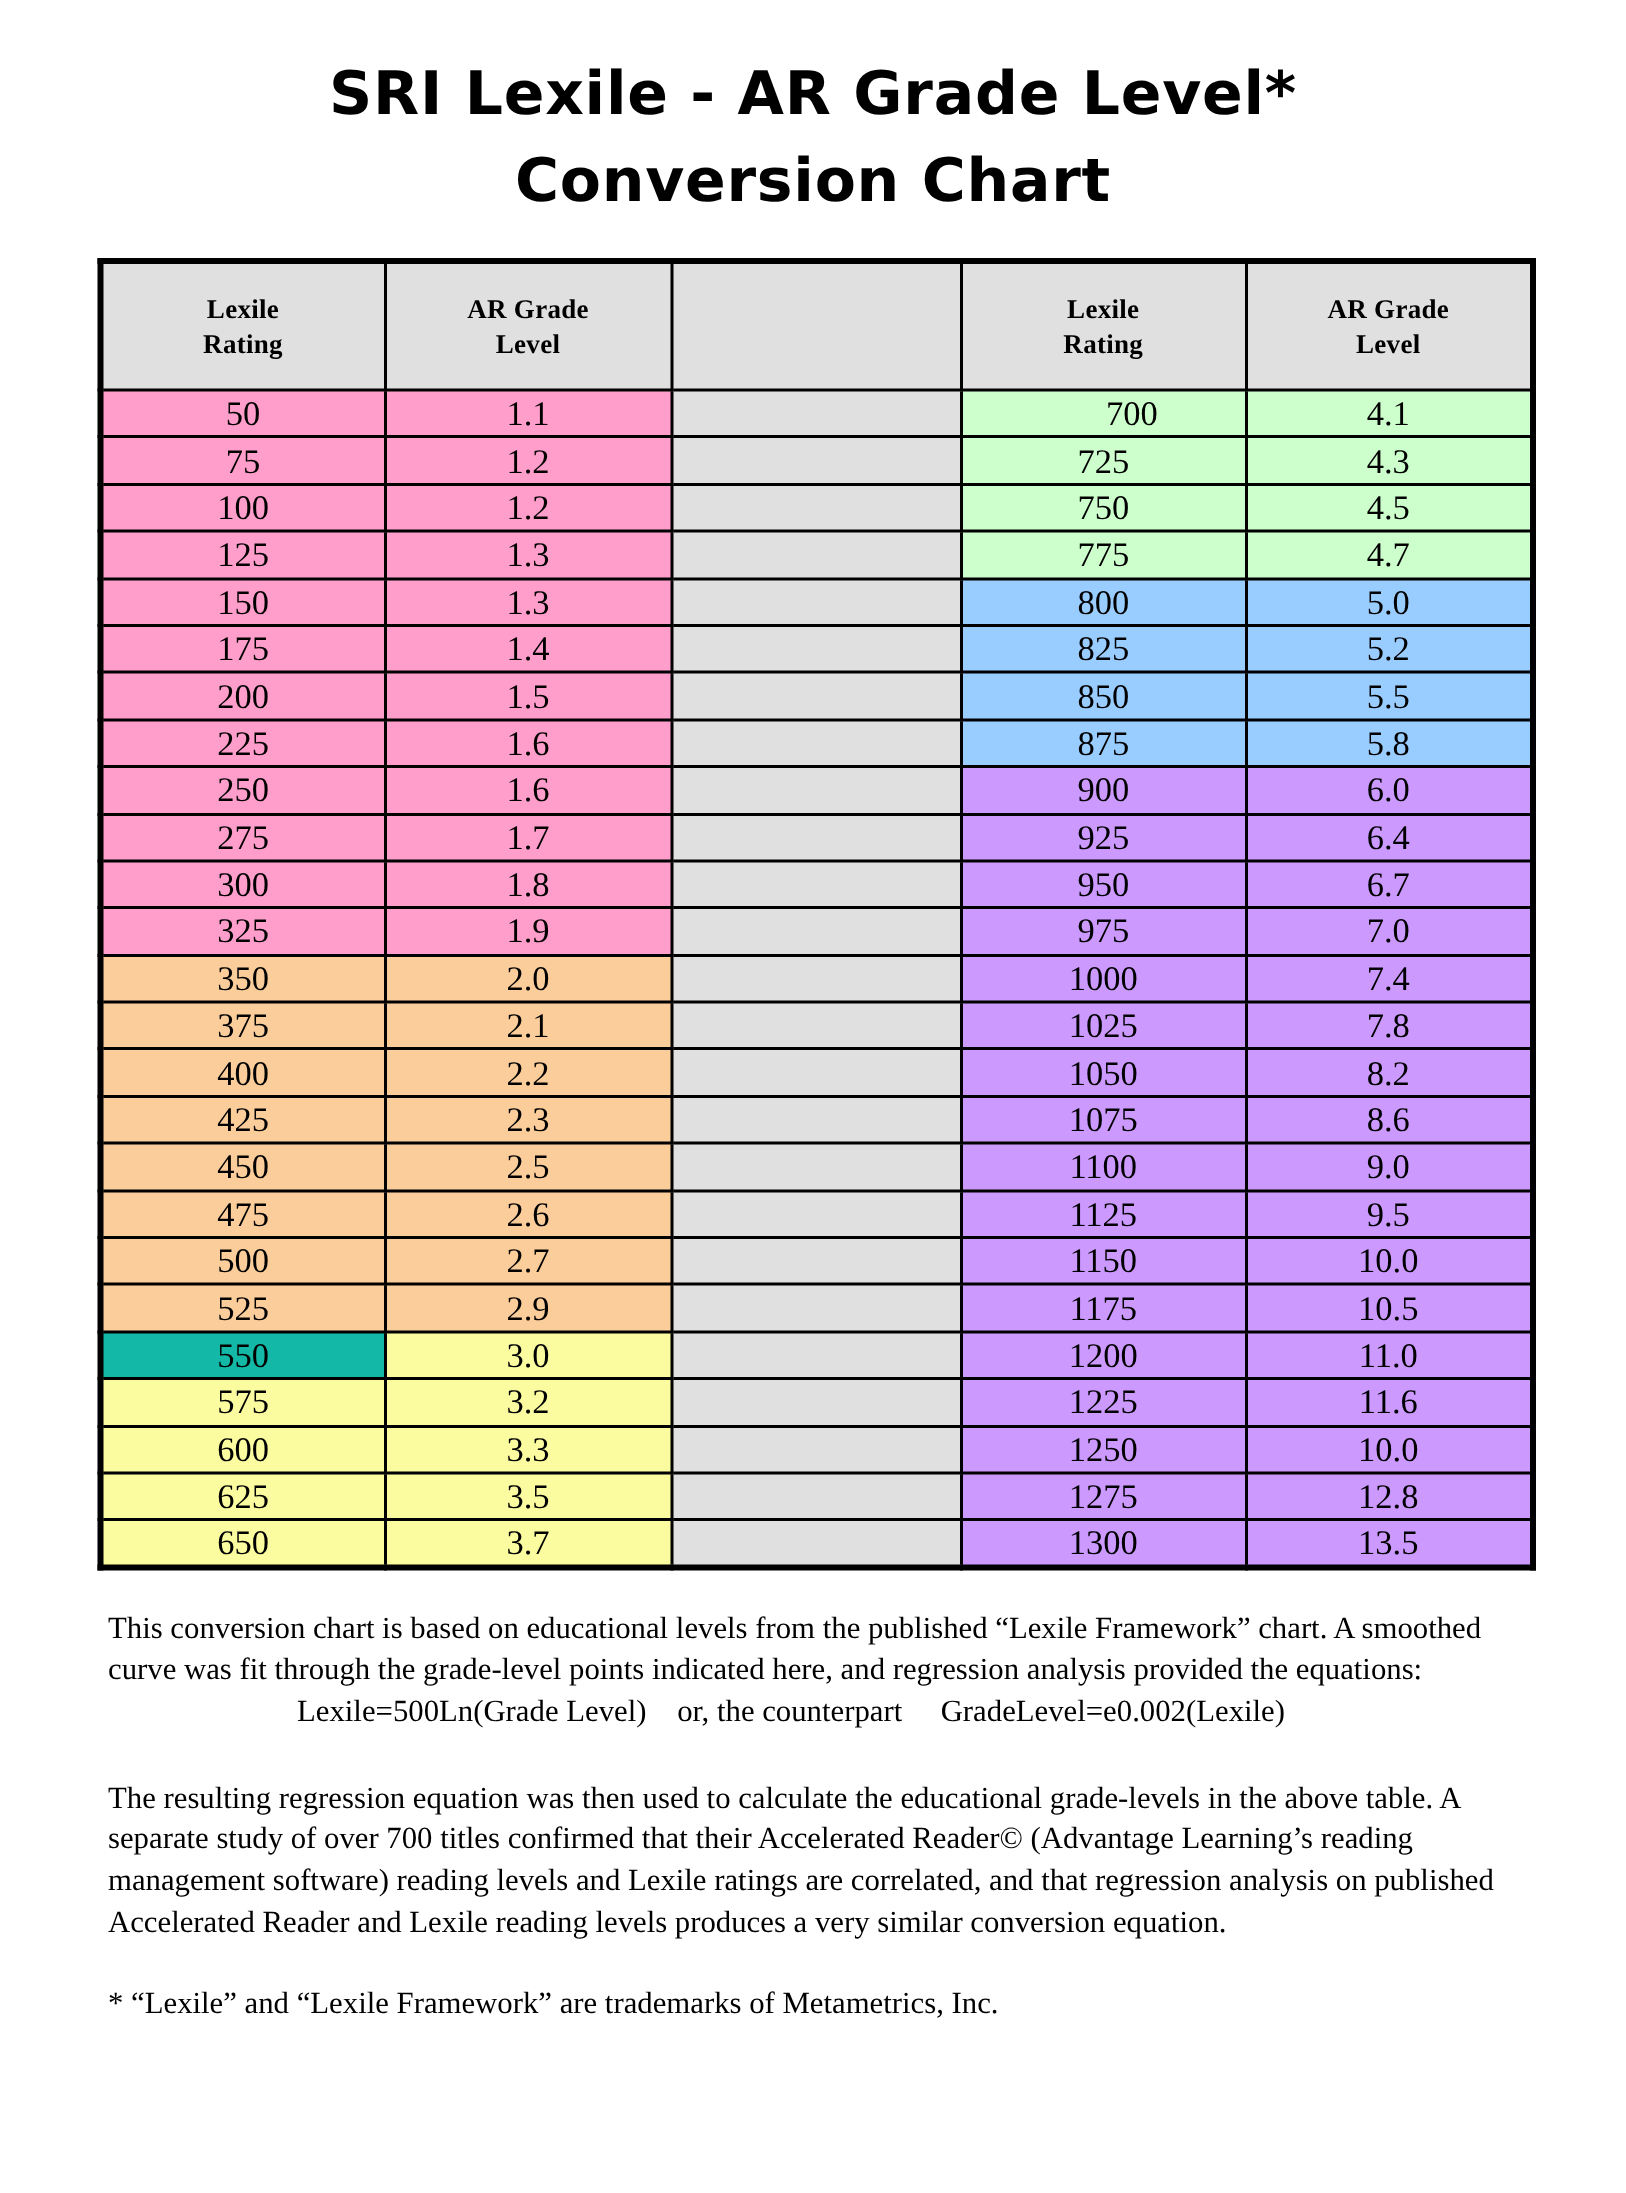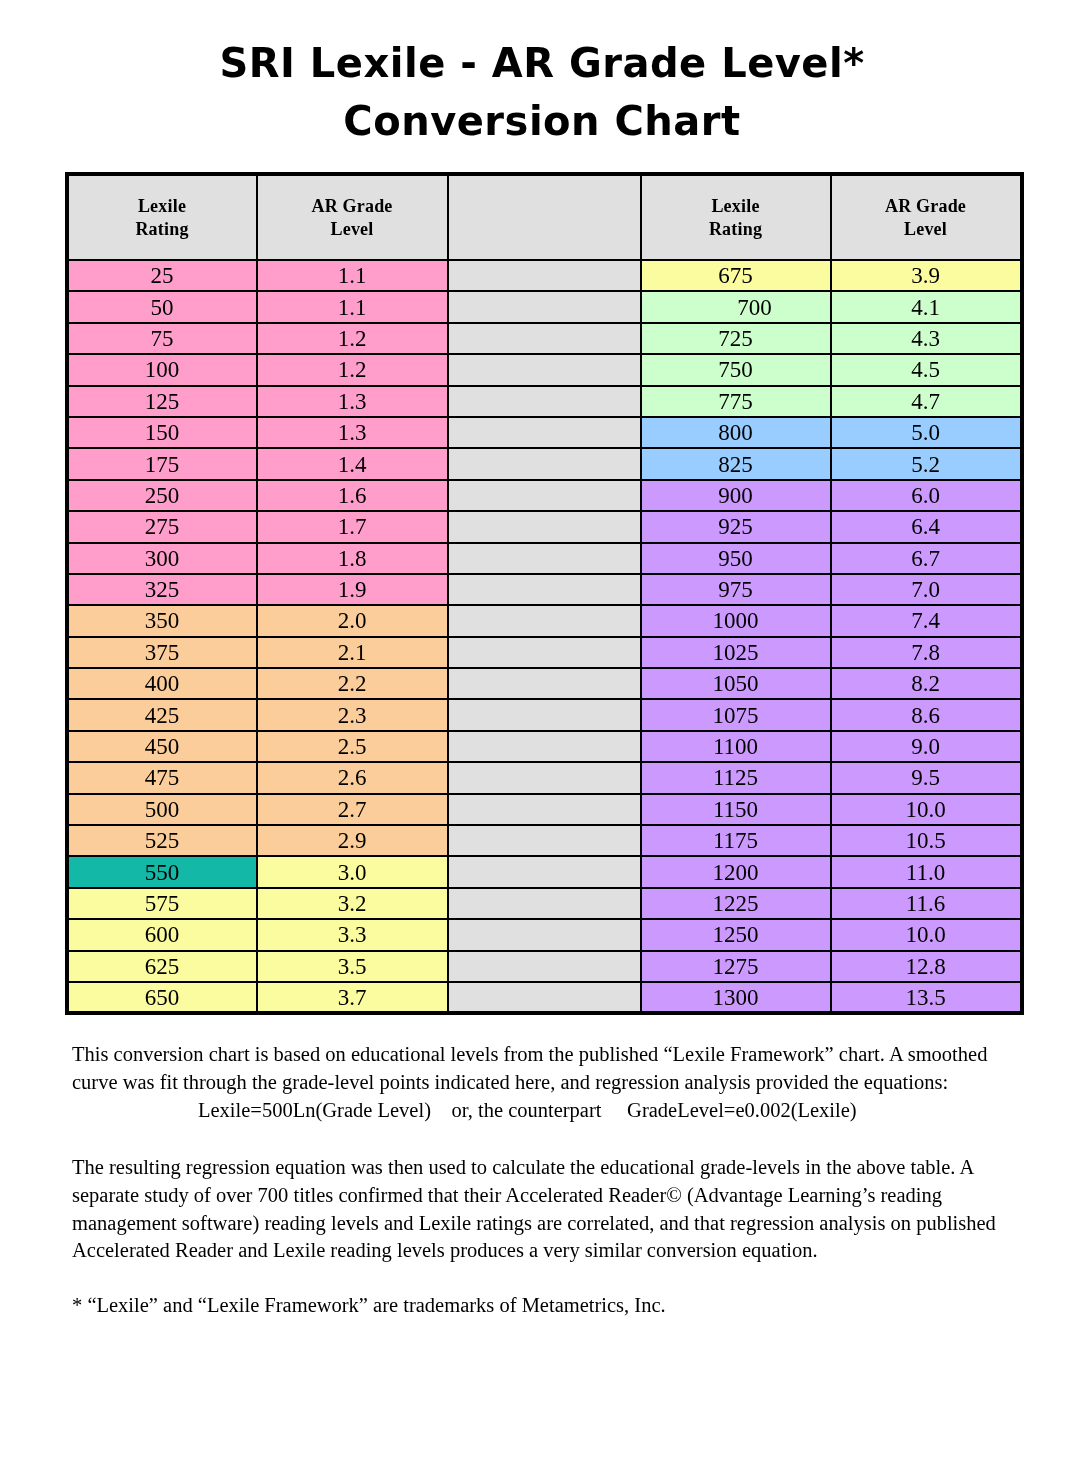--- a/index.html
+++ b/index.html
@@ -124,27 +124,20 @@
           <span class="hl">Rating</span>
         </th>
         <th class="hdr">
           <span class="hl">AR Grade</span>
           <span class="hl">Level</span>
         </th>
       </tr>
     </thead>
     <tbody id="conv-body">
         <tr>
-          <td class="cell" style="background: rgb(255, 158, 203);">25</td>
-          <td class="cell" style="background: rgb(255, 158, 203);">1.1</td>
-          <td class="cell gap"></td>
-          <td class="cell" style="background: rgb(251, 251, 160);">675</td>
-          <td class="cell" style="background: rgb(251, 251, 160);">3.9</td>
-        </tr>
-        <tr>
           <td class="cell" style="background: rgb(255, 158, 203);">50</td>
           <td class="cell" style="background: rgb(255, 158, 203);">1.1</td>
           <td class="cell gap"></td>
           <td class="cell" style="background: rgb(204, 255, 204); padding-left: 38px;">700</td>
           <td class="cell" style="background: rgb(204, 255, 204);">4.1</td>
         </tr>
         <tr>
           <td class="cell" style="background: rgb(255, 158, 203);">75</td>
           <td class="cell" style="background: rgb(255, 158, 203);">1.2</td>
           <td class="cell gap"></td>
@@ -171,20 +164,34 @@
           <td class="cell gap"></td>
           <td class="cell" style="background: rgb(153, 204, 255);">800</td>
           <td class="cell" style="background: rgb(153, 204, 255);">5.0</td>
         </tr>
         <tr>
           <td class="cell" style="background: rgb(255, 158, 203);">175</td>
           <td class="cell" style="background: rgb(255, 158, 203);">1.4</td>
           <td class="cell gap"></td>
           <td class="cell" style="background: rgb(153, 204, 255);">825</td>
           <td class="cell" style="background: rgb(153, 204, 255);">5.2</td>
+        </tr>
+        <tr>
+          <td class="cell" style="background: rgb(255, 158, 203);">200</td>
+          <td class="cell" style="background: rgb(255, 158, 203);">1.5</td>
+          <td class="cell gap"></td>
+          <td class="cell" style="background: rgb(153, 204, 255);">850</td>
+          <td class="cell" style="background: rgb(153, 204, 255);">5.5</td>
+        </tr>
+        <tr>
+          <td class="cell" style="background: rgb(255, 158, 203);">225</td>
+          <td class="cell" style="background: rgb(255, 158, 203);">1.6</td>
+          <td class="cell gap"></td>
+          <td class="cell" style="background: rgb(153, 204, 255);">875</td>
+          <td class="cell" style="background: rgb(153, 204, 255);">5.8</td>
         </tr>
         <tr>
           <td class="cell" style="background: rgb(255, 158, 203);">250</td>
           <td class="cell" style="background: rgb(255, 158, 203);">1.6</td>
           <td class="cell gap"></td>
           <td class="cell" style="background: rgb(204, 153, 255);">900</td>
           <td class="cell" style="background: rgb(204, 153, 255);">6.0</td>
         </tr>
         <tr>
           <td class="cell" style="background: rgb(255, 158, 203);">275</td>

